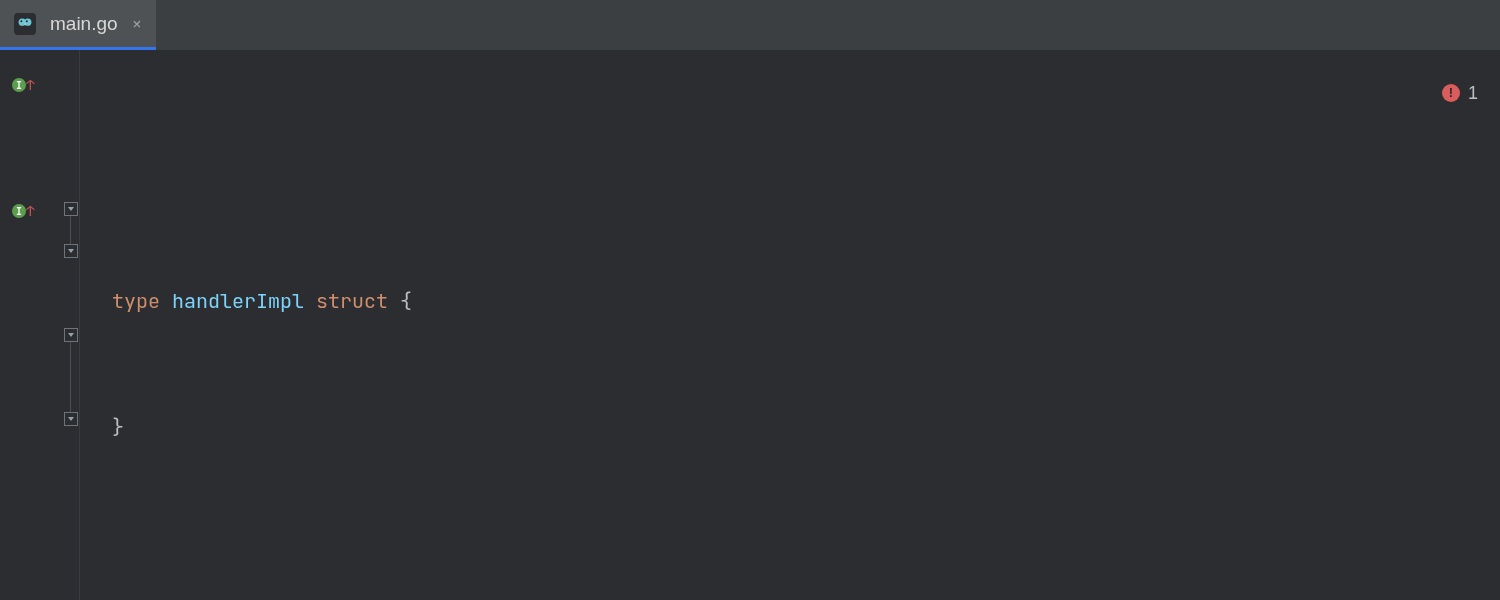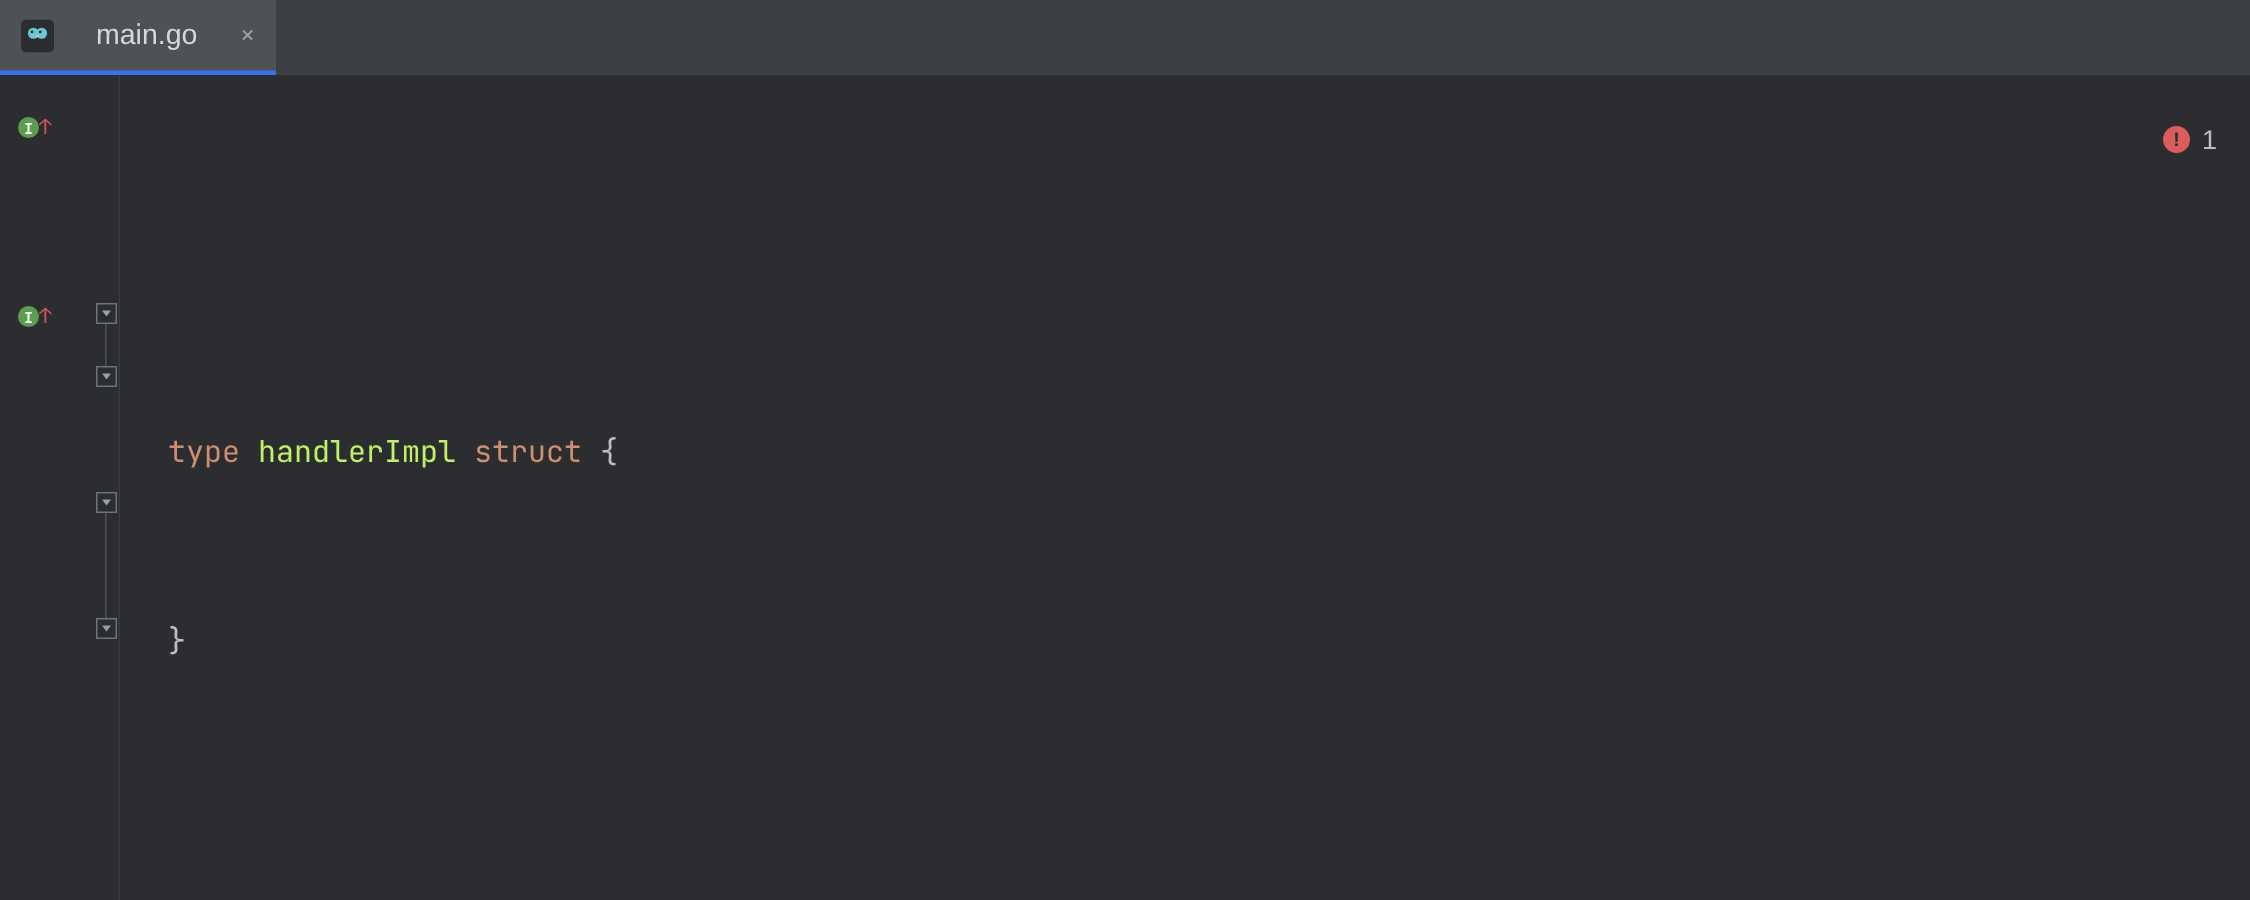--- a/index.html
+++ b/index.html
@@ -16,21 +16,21 @@
     height: 50px;
     background: #3c3f41;
     display: flex;
     align-items: stretch;
   }
   .tab {
     display: flex;
     align-items: center;
     padding: 0 14px;
     background: #4e5254;
-    gap: 28px;
+    gap: 14px;
     border-bottom: 3px solid #3574f0;
     position: relative;
   }
   .tab-icon svg { width: 22px; height: 22px; display:block; }
   .tab-label { color: #d8d8d8; font-size: 19px; font-family: -apple-system, BlinkMacSystemFont, 'Segoe UI', sans-serif; }
   .tab-close { color: #9aa0a6; font-size: 18px; cursor: pointer; }
   .editor-wrap {
     display: flex;
     height: calc(100% - 50px);
     position: relative;
@@ -80,21 +80,21 @@
   }
   .code-area {
     flex: 1;
     padding: 20px 0 0 8px;
     position: relative;
     line-height: 42px;
     white-space: pre;
   }
   .line { height: 42px; display:flex; align-items:flex-start;}
   .k-orange { color: #cf8e6d; }
-  .k-ident { color: #bef264; }
+  .k-ident { color: #7dd3fc; }
   .k-paren { color: #bcbec4; }
   .error-indicator {
     position: absolute;
     top: 22px;
     right: 22px;
     display: flex;
     align-items: center;
     gap: 8px;
     color: #bcbec4;
     font-family: -apple-system, sans-serif;

